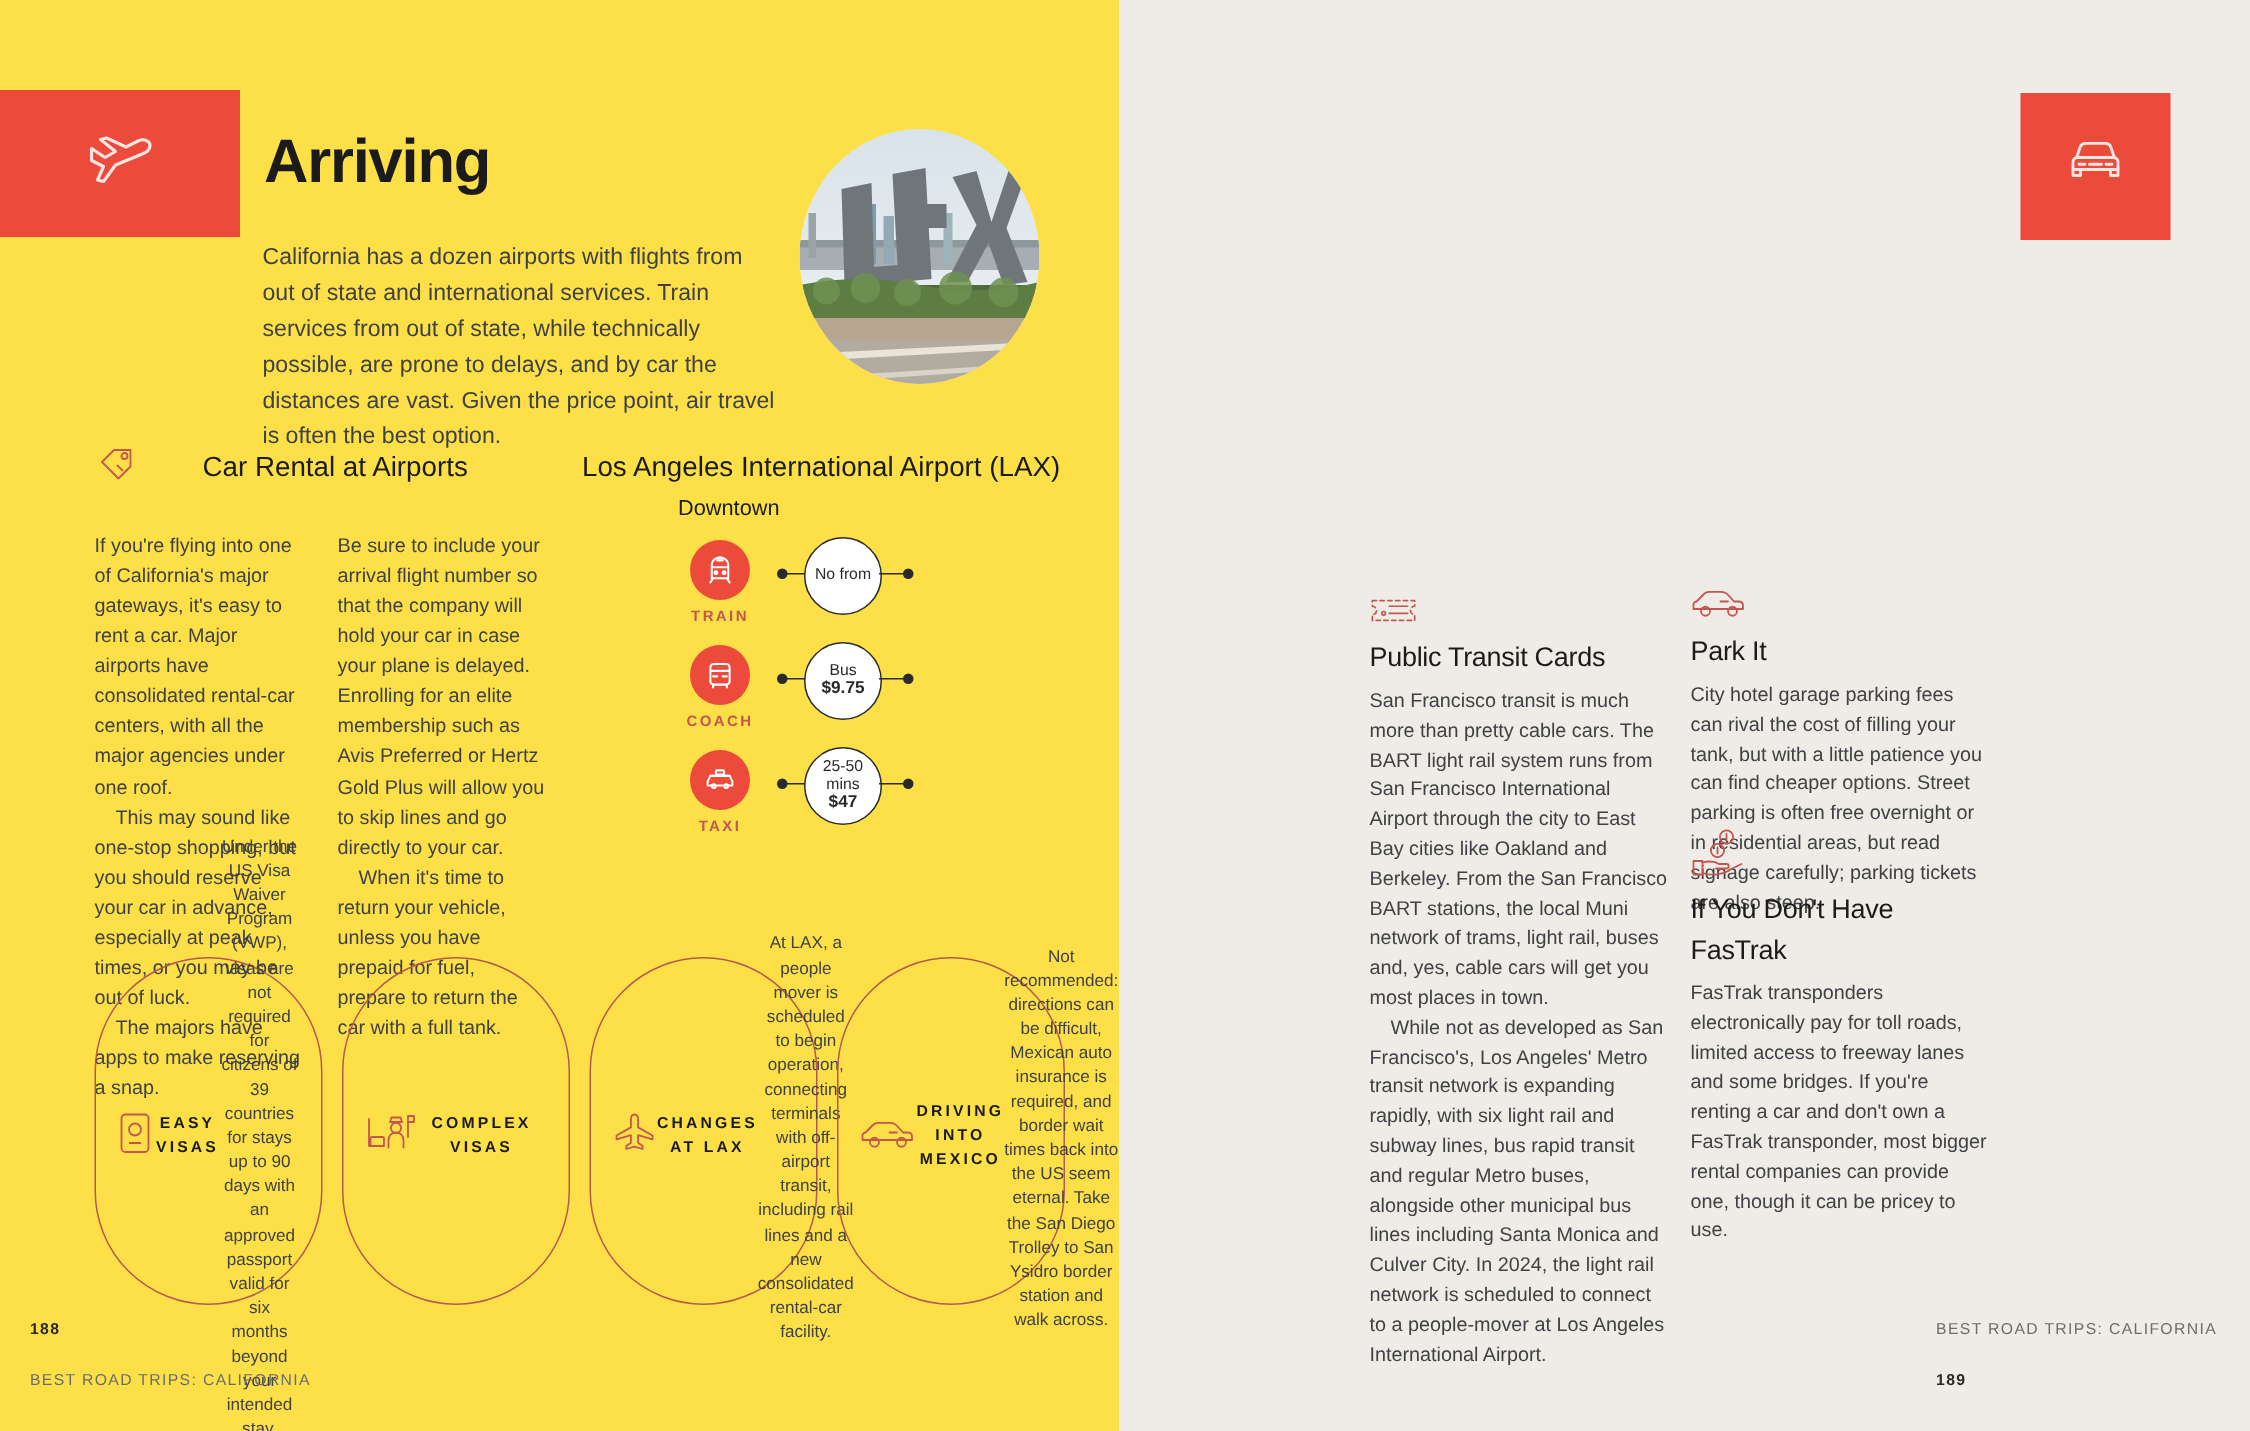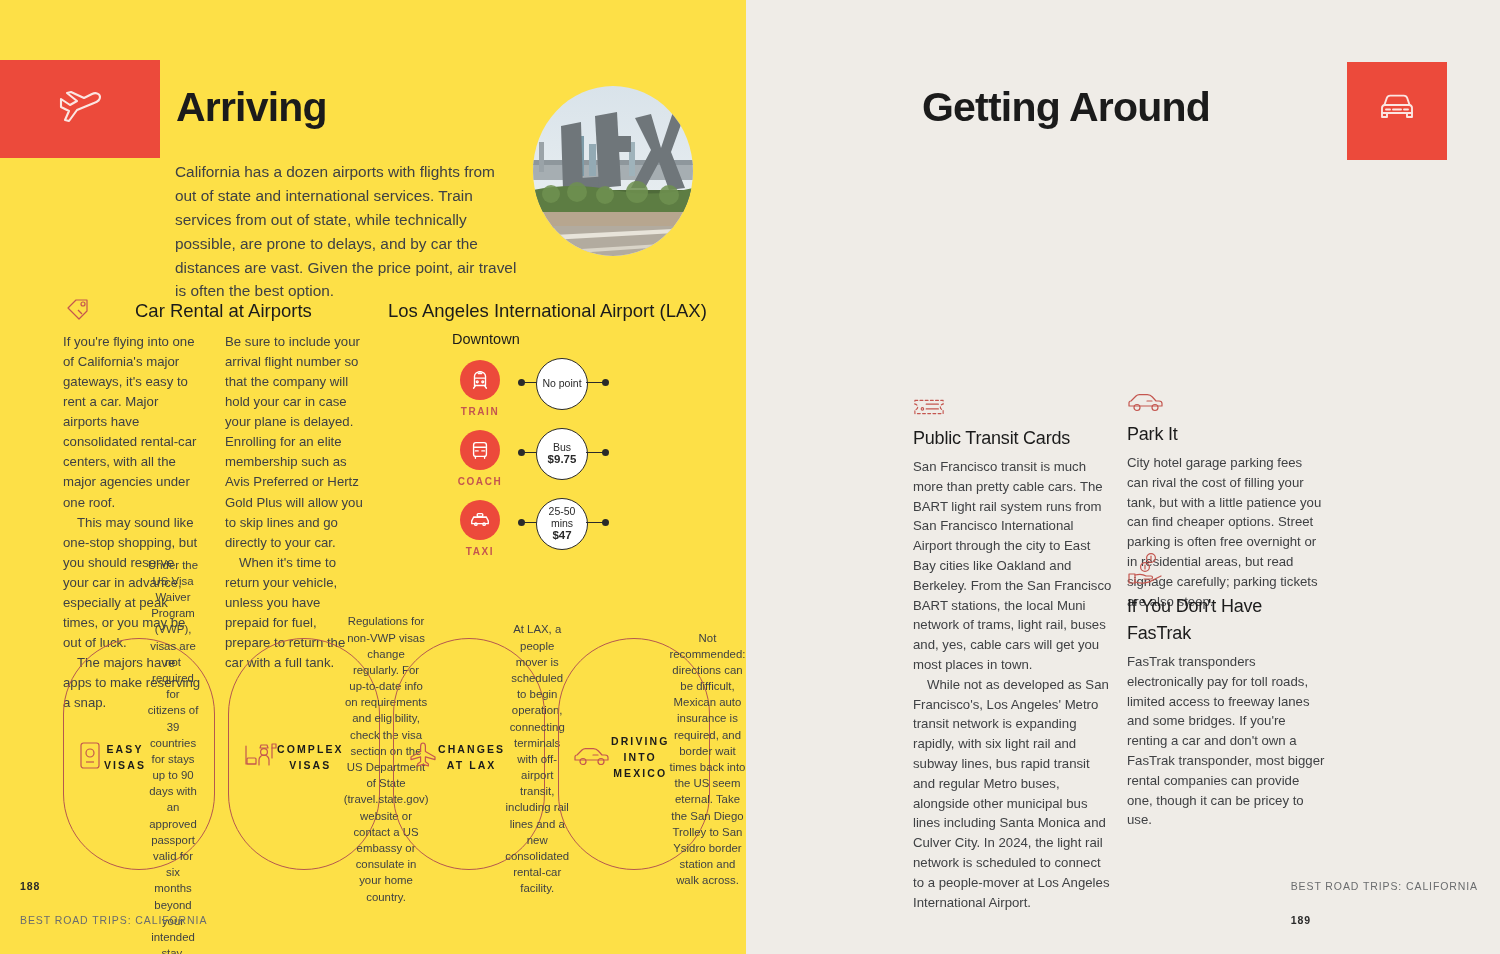--- a/index.html
+++ b/index.html
@@ -41,21 +41,21 @@
     border-radius: 50%; overflow: hidden;
   }
   .lax-photo svg { display:block; }
 
   
   .sec-head {
     position: absolute; font-size: 18.5px; color: #1b1b1b; font-weight: 400;
   }
 
   .col-text {
-    position: absolute; font-size: 13.2px; line-height: 1.52; color: #3f4144;
+    position: absolute; font-size: 13.2px; line-height: 1.52; color: #3f4144; margin-top: 22px;
   }
   .col-text p { text-indent: 0; }
   .col-text p + p { text-indent: 14px; }
 
   
   .downtown-label {
     position: absolute; left: 452px; top: 331px;
     font-size: 14.5px; color: #1b1b1b; font-weight: 400;
   }
   .mode-row { position: absolute; left: 460px; width: 250px; height: 74px; }
@@ -197,21 +197,21 @@
             <circle cx="9" cy="14" r="1"></circle>
             <circle cx="15" cy="14" r="1"></circle>
           <path d="M10 5 h4 M11 3 h2"></path>
             <path d="M7 18 l-2 3 M17 18 l2 3"></path>
         </svg>
       </div>
       <div class="mode-label">TRAIN</div>
       <div class="dot l"></div>
       <div class="conn l"></div>
       <div class="mode-bubble">
-        <span>No point</span>
+        <span>No from</span>
       </div>
       <div class="conn r"></div>
       <div class="dot r"></div>
     </div>
 
     <div class="mode-row" style="top:430px;">
       <div class="mode-icon">
         <svg width="22" height="22" viewBox="0 0 24 24" fill="none" stroke="#fff" stroke-width="1.5" stroke-linejoin="round" stroke-linecap="round">
           <rect x="5" y="4" width="14" height="15" rx="2.5"></rect>
           <path d="M6 9 h12"></path>
@@ -272,21 +272,20 @@
             <path d="M3 5 v18 h10"></path>
             <rect x="4" y="17" width="9" height="6" rx="1"></rect>
             <circle cx="21" cy="11" r="3.4"></circle>
             <path d="M16 24 v-5 a5 5 0 0 1 10 0 v5"></path>
             <path d="M17 7 h8 l-1-3 h-6 z"></path>
             <path d="M29 3 h4 v4 h-4 z"></path>
               <path d="M29 7 v10"></path>
           </svg>
         </span>
         <div class="oval-title">COMPLEX VISAS</div>
-        <div class="oval-body">Regulations for non-VWP visas change regularly. For up-to-date info on requirements and eligibility, check the visa section on the US Department of State (travel.state.gov) website or contact a US embassy or consulate in your home country.</div>
       </div>
 
       <div class="oval">
         <span class="oval-icon">
           <svg width="30" height="30" viewBox="0 0 30 30" fill="none" stroke="#c4564f" stroke-width="1.2" stroke-linejoin="round" stroke-linecap="round">
             <path d="M15 2 c1.6 0 2.4 1.6 2.4 3.4 v5.2 l9.6 5.4 v2.6 l-9.6 -2.8 v5 l3 2.2 v2 l-5.4 -1.6 l-5.4 1.6 v-2 l3 -2.2 v-5 l-9.6 2.8 v-2.6 l9.6 -5.4 v-5.2 c0 -1.8 0.8 -3.4 2.4 -3.4 z"></path>
           </svg>
         </span>
         <div class="oval-title">CHANGES AT LAX</div>
         <div class="oval-body">At LAX, a people mover is scheduled to begin operation, connecting terminals with off-airport transit, including rail lines and a new consolidated rental-car facility.</div>
@@ -320,21 +319,20 @@
         <svg width="46" height="36" viewBox="0 0 46 36" fill="none" stroke="#fbe6e2" stroke-width="1.9" stroke-linejoin="round" stroke-linecap="round">
           <path d="M8 22 v-5 c0 -1.5 1 -2.6 2.4 -3 l2.4 -7 c0.5 -1.5 1.8 -2.4 3.4 -2.4 h13.6 c1.6 0 2.9 0.9 3.4 2.4 l2.4 7 c1.4 0.4 2.4 1.5 2.4 3 v5 z"></path>
           <path d="M10.4 14 h25.2"></path>
           <path d="M8 22 v4 h5 v-4 M38 22 v4 h-5 v-4"></path>
           <path d="M12 18.5 h4 M30 18.5 h4"></path>
           <path d="M19 18.5 h8"></path>
         </svg>
       </span>
     </div>
 
-    <div class="page-title title-right">Getting Around</div>
 
     <div class="rcol" style="left:167px;top:388px;width:200px;">
       <span class="ico">
         <svg width="32" height="22" viewBox="0 0 34 22" fill="none" stroke="#c4564f" stroke-width="1.2" stroke-linejoin="round" stroke-linecap="round">
           <path d="M2 4 h30 v4 a3 3 0 0 0 0 6 v4 h-30 v-4 a3 3 0 0 0 0 -6 z" stroke-dasharray="3 2.5"></path>
           <path d="M14 8 h13 M14 13 h13"></path>
             <circle cx="10" cy="13" r="1.3"></circle>
         </svg>
       </span>
       <h3>Public Transit Cards</h3>

